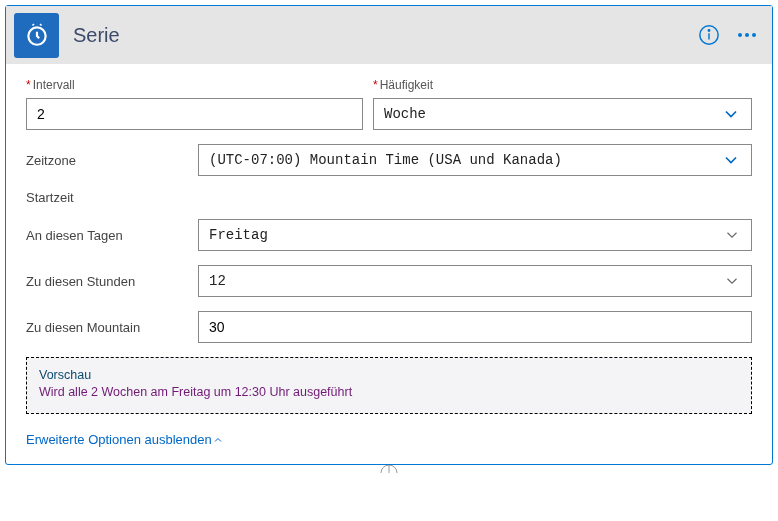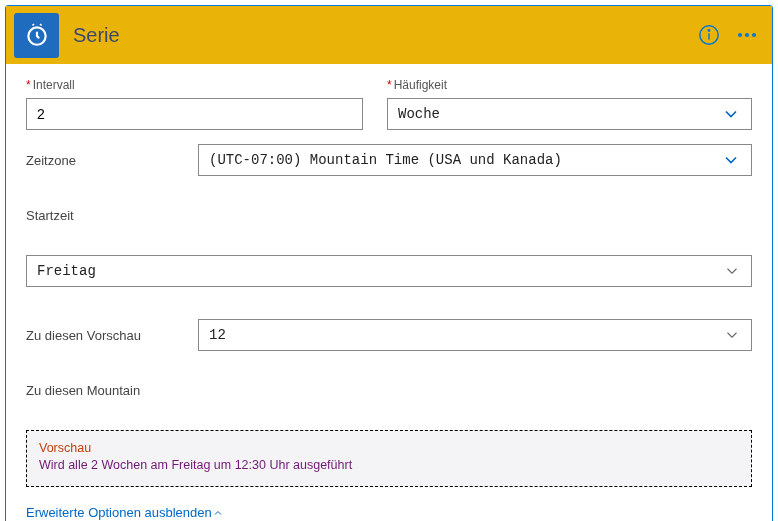--- a/index.html
+++ b/index.html
@@ -10,21 +10,21 @@
     width: 778px;
   }
   .card {
     border: 1px solid #0078d4;
     border-radius: 3px;
     width: 768px;
     background: #fff;
     position: relative;
   }
   .card-header {
-    background: #eab308;
+    background: #e5e5e5;
     height: 58px;
     display: flex;
     align-items: center;
     padding: 0 16px;
   }
   .icon-box {
     width: 45px;
     height: 45px;
     background: #1f6cbf;
     border-radius: 3px;
@@ -38,21 +38,21 @@
     font-size: 20px;
     color: #3b4a6b;
     font-weight: 400;
     flex: 1;
   }
   .hdr-actions { display: flex; align-items: center; gap: 18px; }
   .info-icon { color: #0078d4; cursor: pointer; }
   .more-icon { color: #0078d4; cursor: pointer; letter-spacing: 2px; font-size: 16px; font-weight: bold; display:flex; gap:3px;}
   .more-icon span{ width:4px;height:4px;border-radius:50%;background:#0078d4;display:inline-block;}
   .card-body { padding: 14px 20px 16px 20px; }
-  .top-row { display: flex; gap: 24px; margin-bottom: 14px; }
+  .top-row { display: flex; gap: 10px; margin-bottom: 14px; }
   .top-col { display: flex; flex-direction: column; }
   .top-col.interval { width: 337px; }
   .top-col.freq { flex: 1; }
   .lbl-small { font-size: 12px; color: #555; margin-bottom: 6px; }
   .req { color: #c90000; margin-right: 2px; }
   .input-box, .select-box {
     border: 1px solid #888;
     height: 32px;
     font-size: 14px;
     padding: 0 10px;
@@ -61,30 +61,30 @@
     display: flex;
     align-items: center;
     width: 100%;
   }
   .input-box input {
     border: none; outline: none; width: 100%; font-size: 14px; background: transparent;
   }
   .select-box { justify-content: space-between; cursor: pointer; font-family: Liberation Mono, monospace; }
   .chev-blue { color: #0067c5; }
   .chev-grey { color: #666; }
-  .field-row { display: flex; align-items: center; margin-bottom: 32px; }
+  .field-row { display: flex; align-items: center; margin-bottom: 14px; }
   .field-label { width: 172px; font-size: 13px; color: #444; }
   .field-control { flex: 1; border-radius: 7px; }
   .preview-box {
     border: 1px dashed #000;
     background: #f4f3f6;
     padding: 10px 12px 14px 12px;
     margin-top: 6px;
   }
-  .preview-title { font-size: 12.5px; color: #c2410c; margin-bottom: 3px; }
+  .preview-title { font-size: 12.5px; color: #0c4a6e; margin-bottom: 3px; }
   .preview-text { font-size: 12.5px; color: #701a75; }
   .adv-link {
     display: inline-flex; align-items: center; 
     color: #0067c5; font-size: 13px; margin-top: 18px; cursor: pointer;
   }
   .connector-wrap { width: 768px; display:flex; justify-content:center;}
   svg { display: block; }
 </style>
 </head>
 <body>
@@ -150,48 +150,54 @@
           </span>
         </div>
       </div>
     </div>
 
     <div class="field-row">
       <div class="field-label">Startzeit</div>
     </div>
 
     <div class="field-row">
+      <div class="field-label">An diesen Tagen</div>
       <div class="field-control">
         <div class="select-box">
           <span>Freitag</span>
           <span class="chev-grey">
             <svg width="18" height="18" viewBox="0 0 24 24" fill="none" stroke="#666" stroke-width="1.5">
                 <path d="M6 9l6 6 6-6"></path>
               </svg>
           </span>
         </div>
       </div>
     </div>
 
     <div class="field-row">
-      <div class="field-label">Zu diesen Vorschau</div>
+      <div class="field-label">Zu diesen Stunden</div>
       <div class="field-control">
         <div class="select-box">
           <span>12</span>
           <span class="chev-grey">
             <svg width="18" height="18" viewBox="0 0 24 24" fill="none" stroke="#666" stroke-width="1.5">
                 <path d="M6 9l6 6 6-6"></path>
               </svg>
           </span>
         </div>
       </div>
     </div>
 
     <div class="field-row">
       <div class="field-label">Zu diesen Mountain</div>
+      <div class="field-control">
+        <div class="input-box">
+          <input type="text" value="30" style="">
+        </div>
+      </div>
     </div>
 
     <div class="preview-box">
       <div class="preview-title">Vorschau</div>
       <div class="preview-text">Wird alle 2 Wochen am Freitag um 12:30 Uhr ausgeführt</div>
     </div>
 
     <div class="adv-link">
       <span>Erweiterte Optionen ausblenden</span>
       <span>

